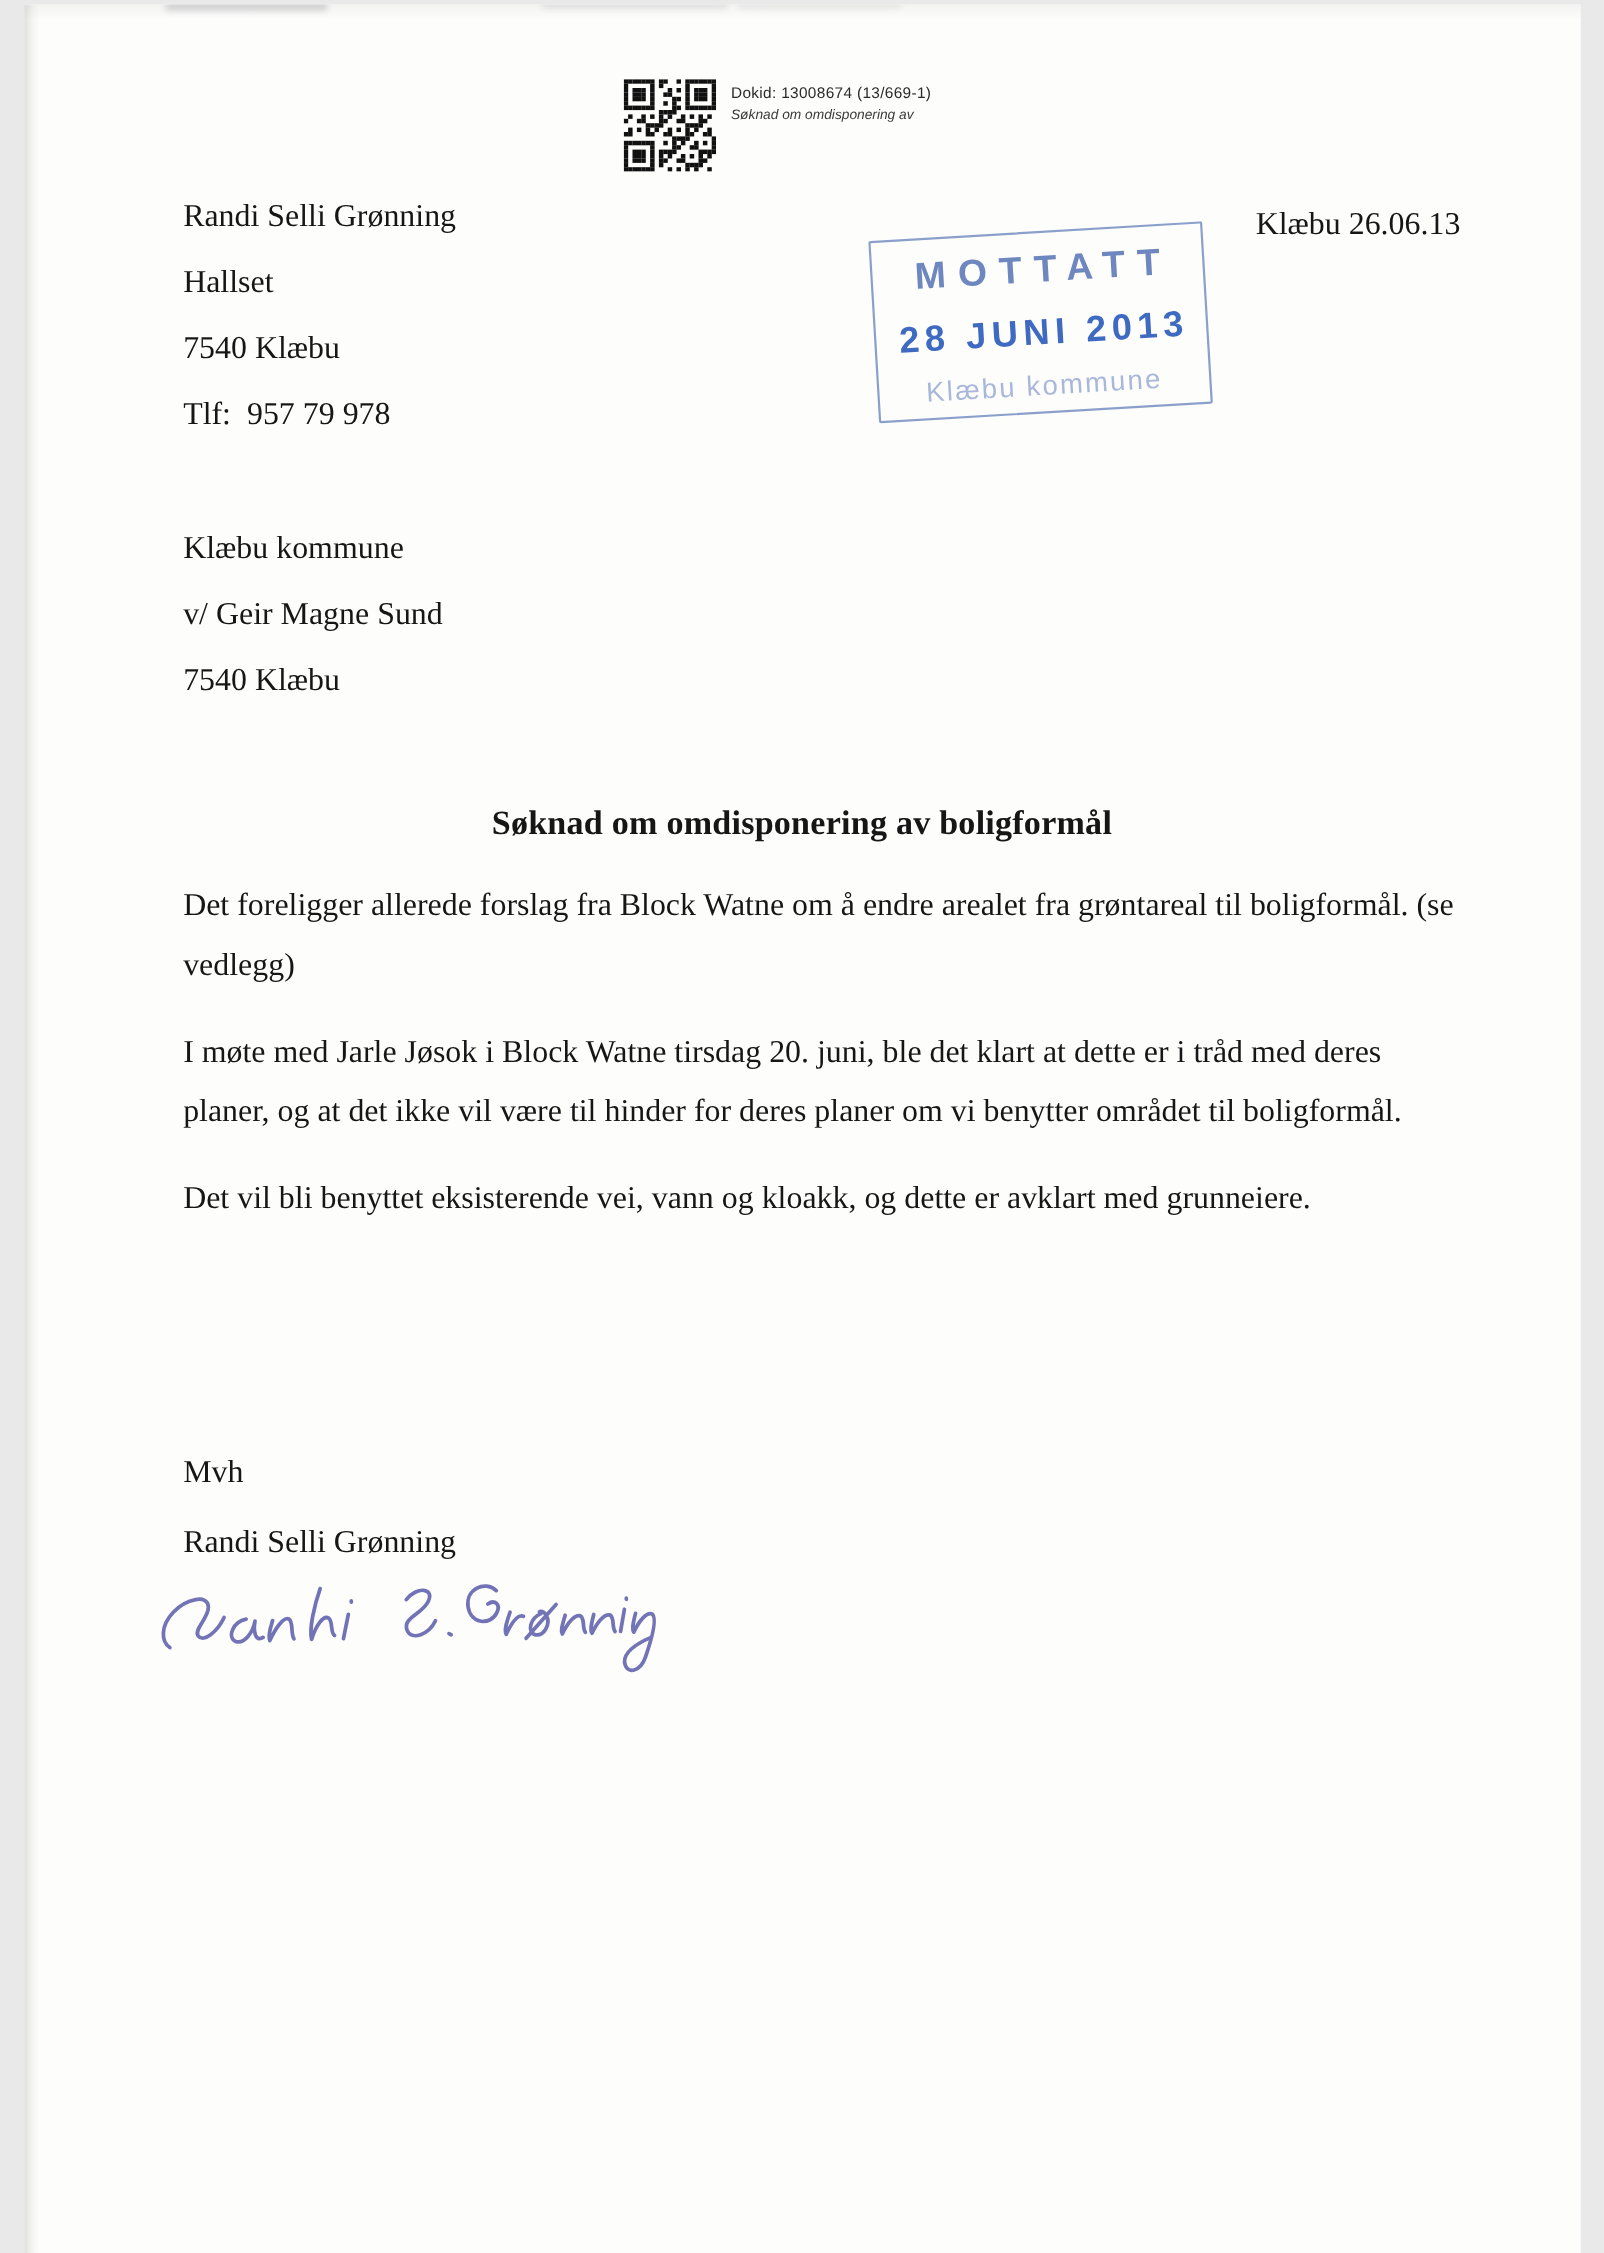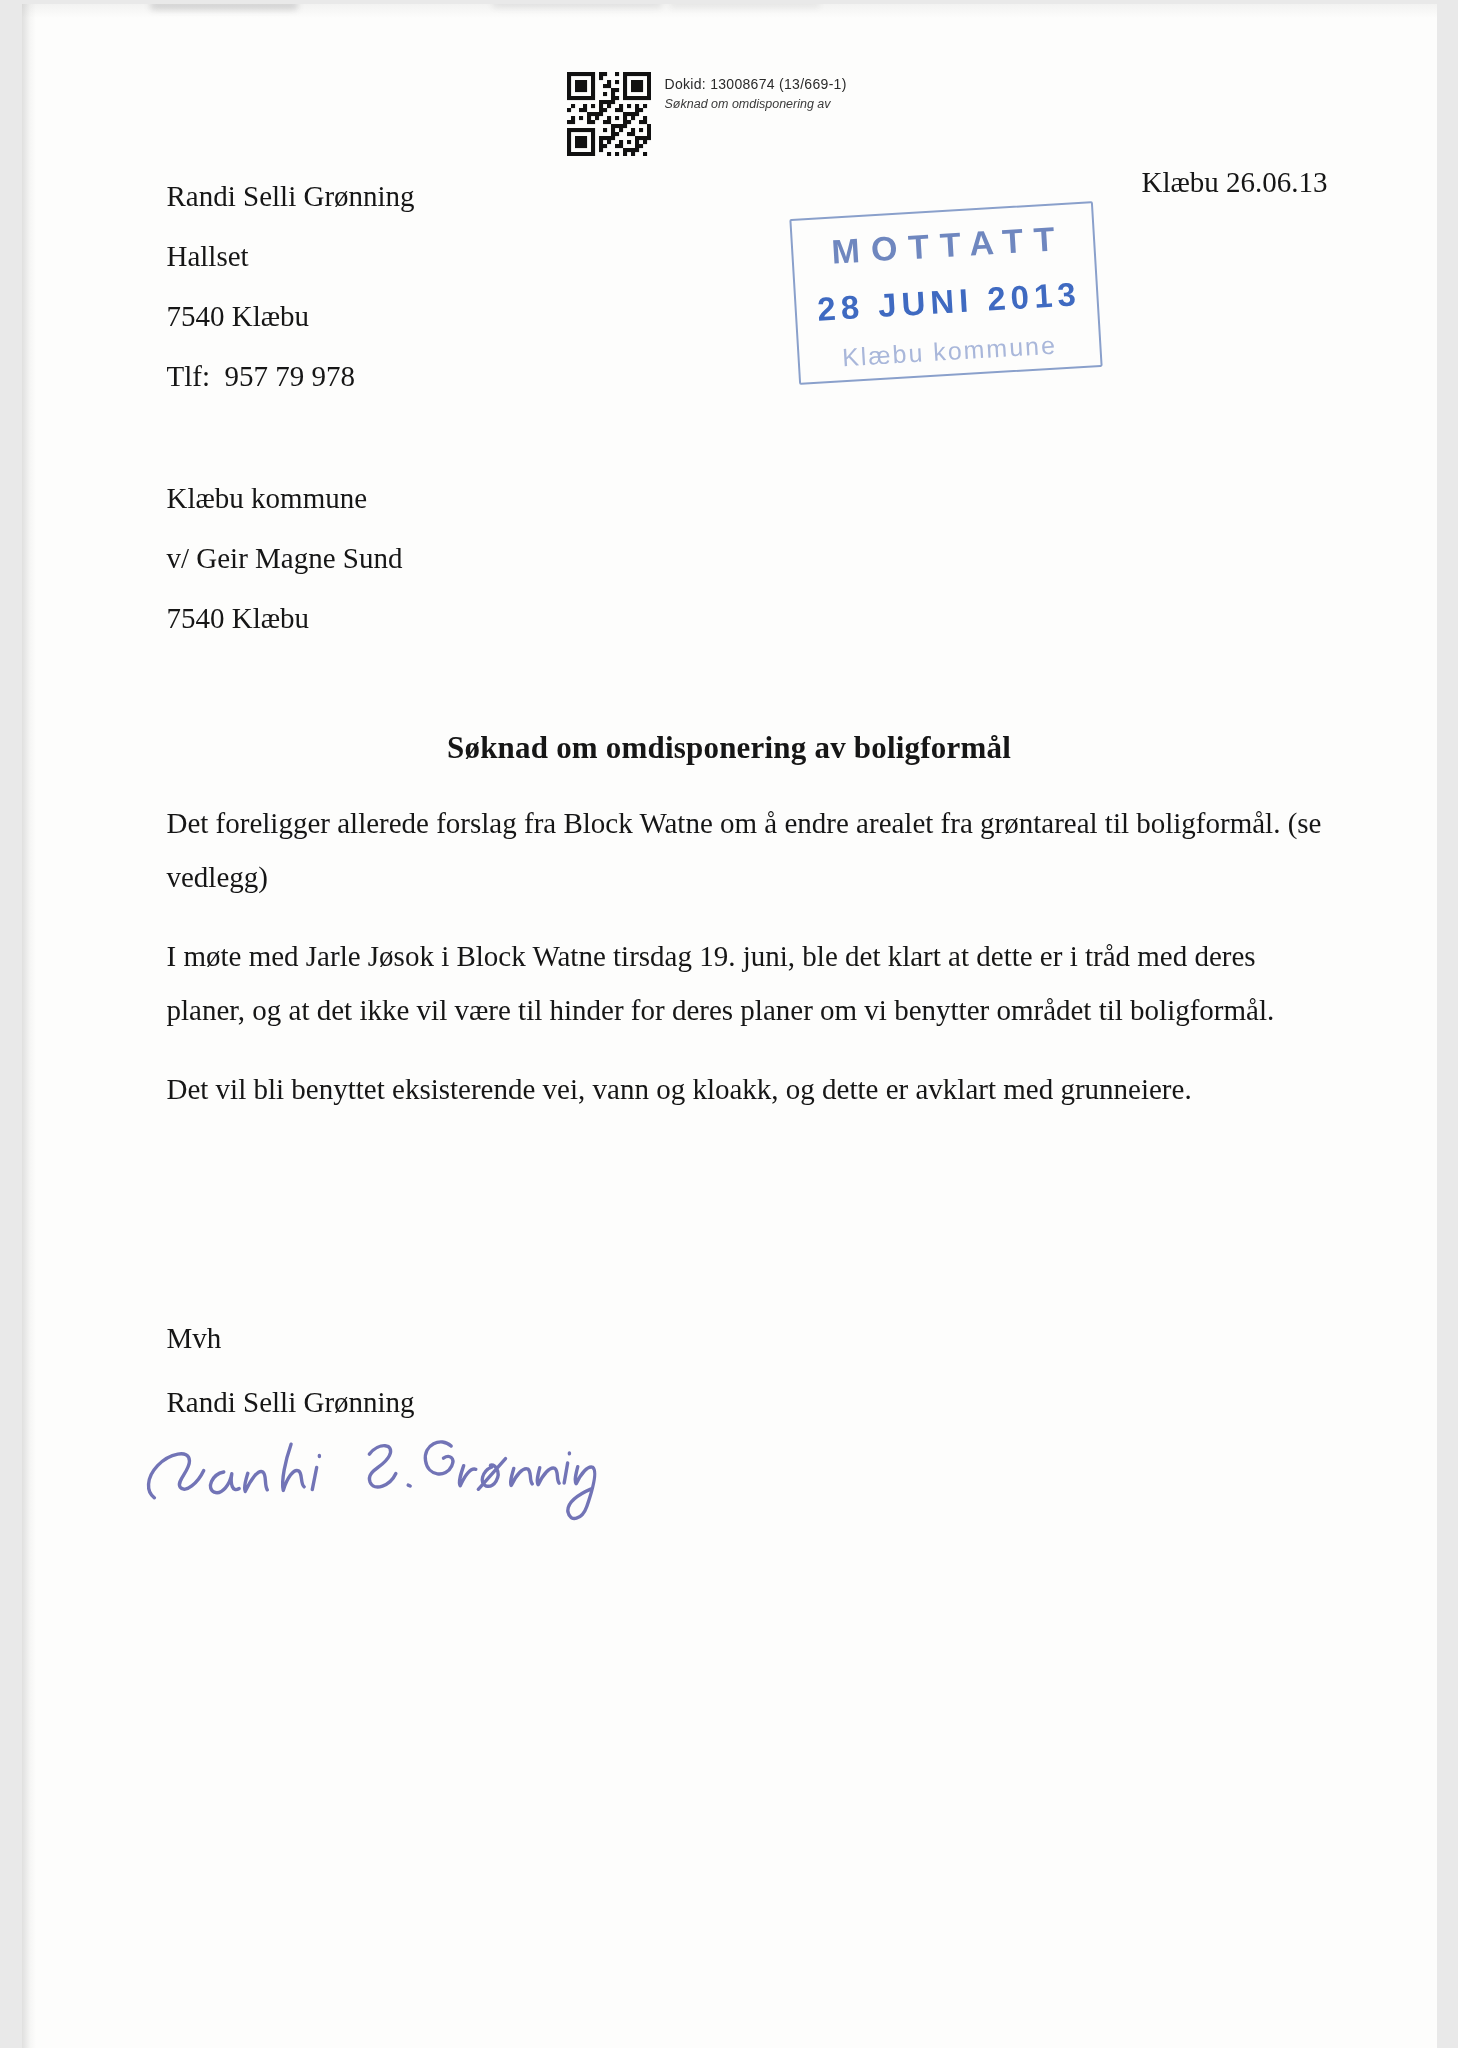--- a/index.html
+++ b/index.html
@@ -41,21 +41,21 @@
     margin-left: 14px; padding-top: 4px;
     font-family: "Liberation Sans", "DejaVu Sans", sans-serif;
     color: #2a2a2a;
   }
   .qr-label .l1 { font-size: 14px; letter-spacing: .3px; }
   .qr-label .l2 { font-size: 12.5px; margin-top: 5px; color: #3a3a3a; font-style: italic; }
 
   
   .sender { position: absolute; left: 145px; top: 176px; font-size: 29px; }
   .sender div { margin-bottom: 27px; white-space: pre-wrap; }
-  .date-line { position: absolute; left: 1120px; top: 162px; font-size: 29px; }
+  .date-line { position: absolute; left: 1120px; top: 184px; font-size: 29px; }
 
   
   .stamp {
     position: absolute; left: 772px; top: 206px; width: 300px; height: 162px;
     border: 2px solid #8aa0cb; border-radius: 2px;
     transform: rotate(-3.4deg);
     font-family: "Liberation Sans", "DejaVu Sans", sans-serif;
     text-align: center;
     background: rgba(255,255,255,0.0);
   }
@@ -343,21 +343,21 @@
   <div class="recipient">
     <div>Klæbu kommune</div>
     <div>v/ Geir Magne Sund</div>
     <div>7540 Klæbu</div>
   </div>
 
   <div class="letter-title">Søknad om omdisponering av boligformål</div>
 
   <div class="body-text">
     <p>Det foreligger allerede forslag fra Block Watne om å endre arealet fra grøntareal til boligformål. (se vedlegg)</p>
-    <p>I møte med Jarle Jøsok i Block Watne tirsdag 19. juni, ble det klart at dette er i tråd med deres planer, og at det ikke vil være til hinder for deres planer om vi benytter området til boligformål.</p>
+    <p>I møte med Jarle Jøsok i Block Watne tirsdag 20. juni, ble det klart at dette er i tråd med deres planer, og at det ikke vil være til hinder for deres planer om vi benytter området til boligformål.</p>
     <p>Det vil bli benyttet eksisterende vei, vann og kloakk, og dette er avklart med grunneiere.</p>
   </div>
 
   <div class="closing">
     <div class="salutation">Mvh</div>
     <div>Randi Selli Grønning</div>
   </div>
 
   <div class="signature-wrap">
     <svg width="470" height="150" viewBox="0 0 470 150">

